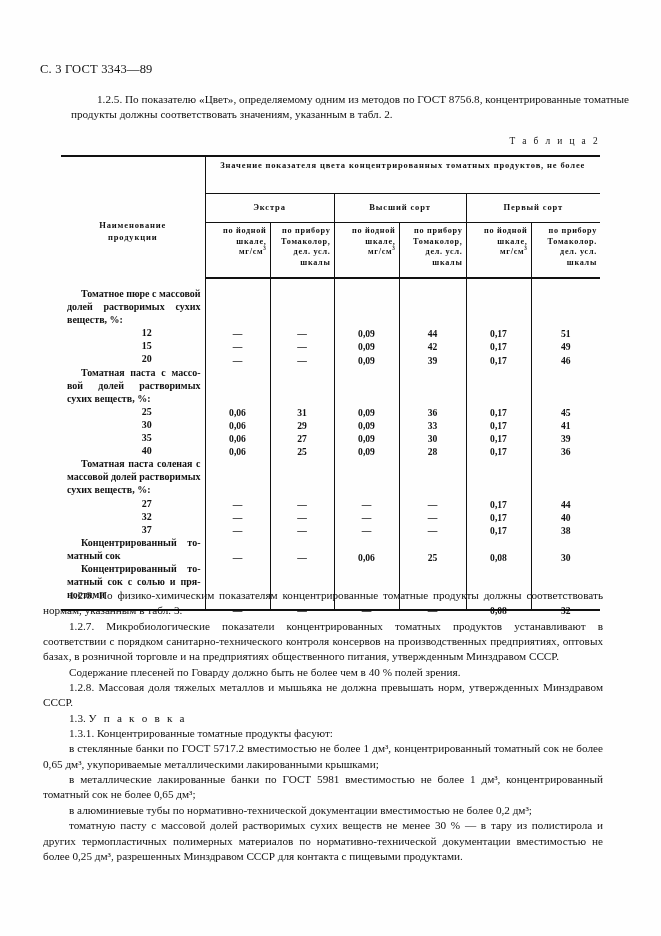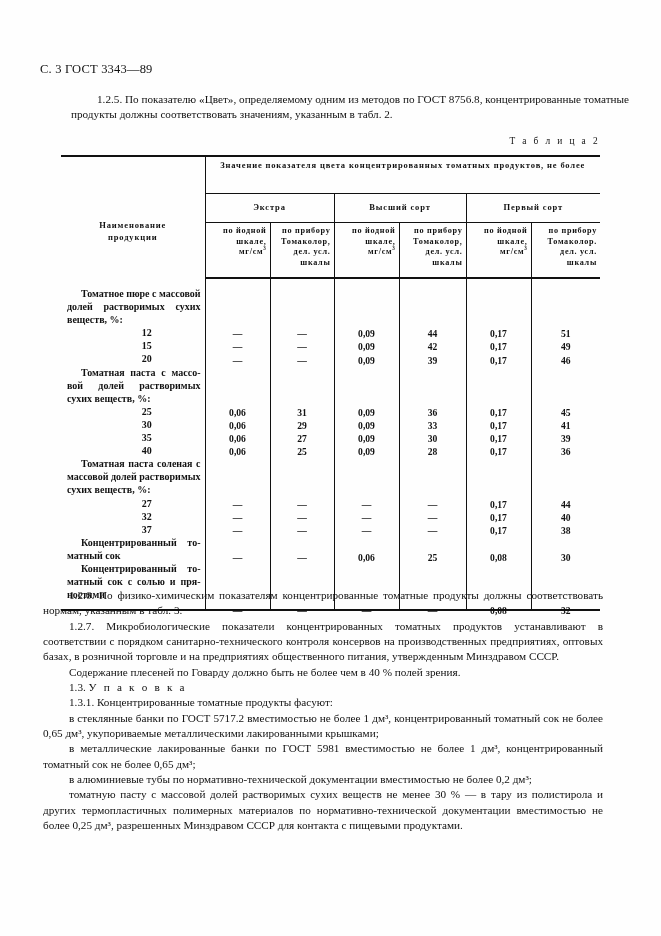--- a/index.html
+++ b/index.html
@@ -334,20 +334,21 @@
             </td>
         </tr>
       </tbody>
     </table>
   </div>
 
   <div class="after">
     <p>1.2.6. По физико-химическим показателям концентрированные томатные продукты должны соот­ветствовать нормам, указанным в табл. 3.</p>
     <p>1.2.7. Микробиологические показатели концентрированных томатных продуктов устанавливают в соответствии с порядком санитарно-технического контроля консервов на производственных предпри­ятиях, оптовых базах, в розничной торговле и на предприятиях общественного питания, утвержден­ным Минздравом СССР.</p>
     <p>Содержание плесеней по Говарду должно быть не более чем в 40 % полей зрения.</p>
+    <p>1.2.8. Массовая доля тяжелых металлов и мышьяка не должна превышать норм, утвержденных Минздравом СССР.</p>
     <p>
       <span>1.3.</span>
       <span class="spaced">У п а к о в к а</span>
     </p>
     <p>1.3.1. Концентрированные томатные продукты фасуют:</p>
     <p>в стеклянные банки по ГОСТ 5717.2 вместимостью не более 1 дм³, концентрированный томат­ный сок не более 0,65 дм³, укупориваемые металлическими лакированными крышками;</p>
     <p>в металлические лакированные банки по ГОСТ 5981 вместимостью не более 1 дм³, концентриро­ванный томатный сок не более 0,65 дм³;</p>
     <p>в алюминиевые тубы по нормативно-технической документации вместимостью не более 0,2 дм³;</p>
     <p>томатную пасту с массовой долей растворимых сухих веществ не менее 30 % — в тару из полисти­рола и других термопластичных полимерных материалов по нормативно-технической документации вместимостью не более 0,25 дм³, разрешенных Минздравом СССР для контакта с пищевыми продук­тами.</p>
   </div>

